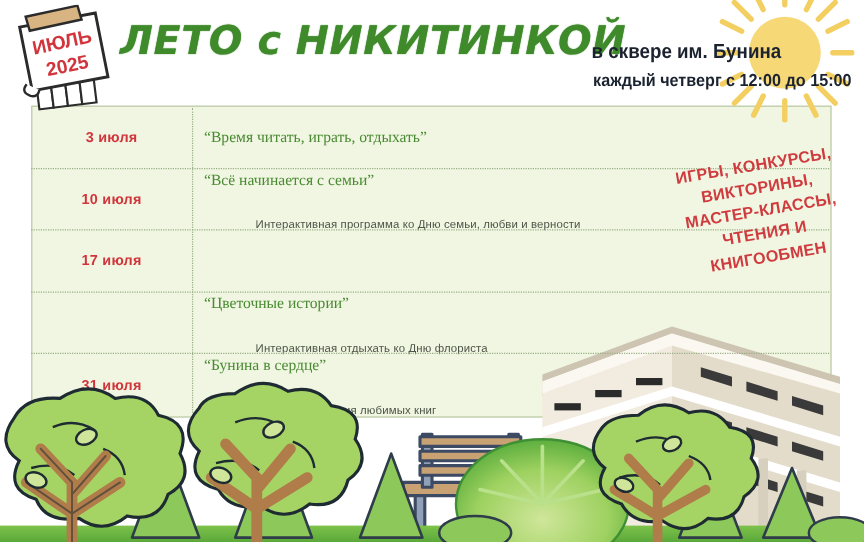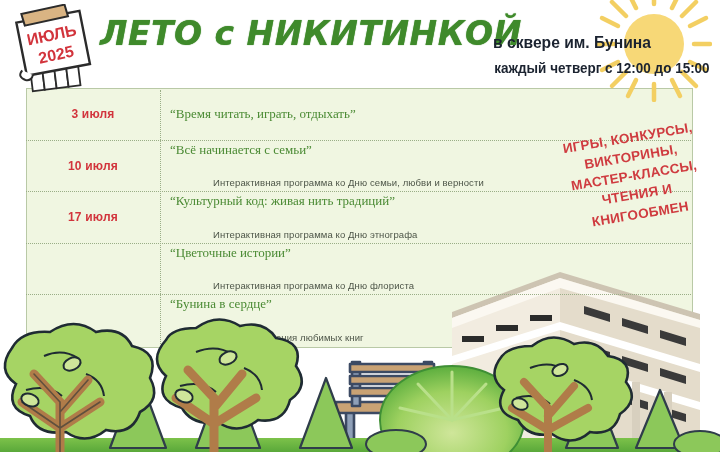--- a/index.html
+++ b/index.html
@@ -50,21 +50,21 @@
     border-left:1px dotted #9aae86;z-index:15;
   }
   .date{
     position:absolute;left:0;top:0;width:134px;height:100%;
     display:flex;align-items:center;justify-content:center;
     font-family:"Liberation Sans",sans-serif;
     font-weight:bold;font-size:12px;color:#d2343c;
     letter-spacing:.2px;
   }
   .ev{position:absolute;left:144px;top:0;right:4px;height:100%;
-      display:flex;flex-direction:column;justify-content:flex-start;}
+      display:flex;flex-direction:column;justify-content:space-between;}
   .ev-title{
     font-family:Liberation Serif, serif;
     font-size:13px;color:#4a8a33;line-height:1.12;white-space:nowrap;
   }
   .ev-sub{
     font-family:"Liberation Sans",sans-serif;
     font-size:9.5px;color:#4d5548;margin-top:20px;white-space:nowrap;
     letter-spacing:.1px;
     padding-left:43px;
   }
@@ -151,34 +151,31 @@
     <div class="row r2">
       <div class="date">10 июля</div>
       <div class="ev">
         <div class="ev-title">“Всё начинается с семьи”</div>
         <div class="ev-sub">Интерактивная программа ко Дню семьи, любви и верности</div>
       </div>
     </div>
 
     <div class="row r3">
       <div class="date">17 июля</div>
-      <div class="ev">
-        <div class="ev-title">“Культурный код: живая нить традиций”</div>
-        <div class="ev-sub">Интерактивная программа ко Дню этнографа</div>
-      </div>
     </div>
 
     <div class="row r4">
       <div class="ev">
         <div class="ev-title">“Цветочные истории”</div>
-        <div class="ev-sub">Интерактивная программа ко Дню флориста</div>
+        <div class="ev-sub">Интерактивная отдыхать ко Дню флориста</div>
       </div>
     </div>
 
     <div class="row r5">
+      <div class="date">31 июля</div>
       <div class="ev">
         <div class="ev-title">“Бунина в сердце”</div>
         <div class="ev-sub">День вспоминания любимых книг</div>
       </div>
     </div>
   </div>
 
   <div class="callout">
     <span>ИГРЫ, КОНКУРСЫ,</span>
     <span>ВИКТОРИНЫ,</span>

